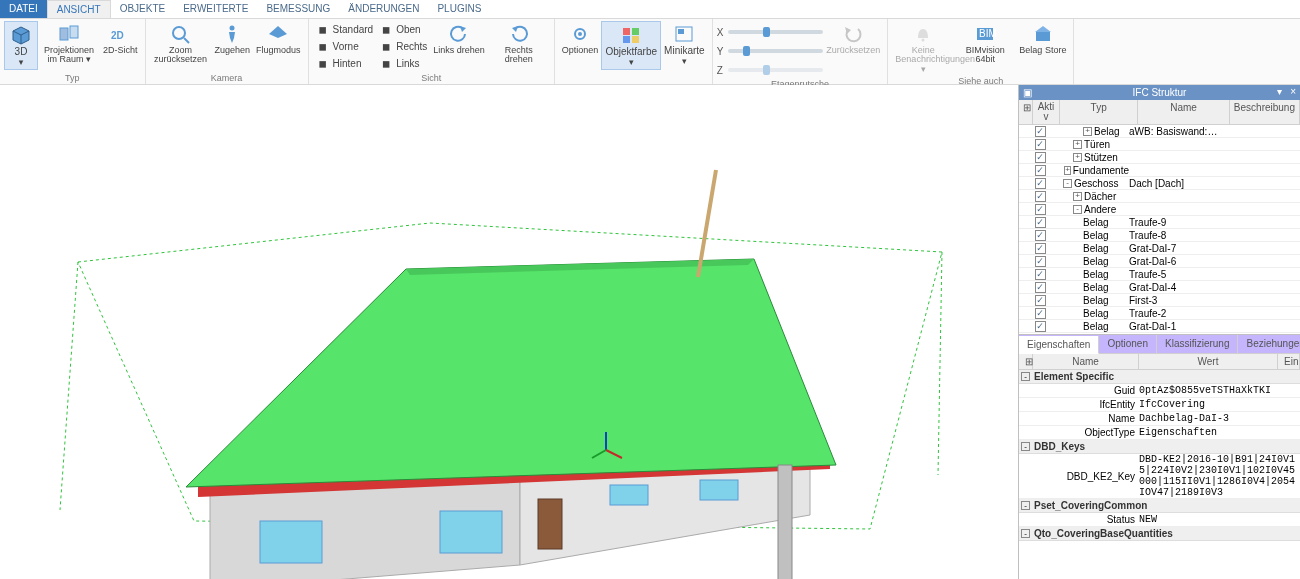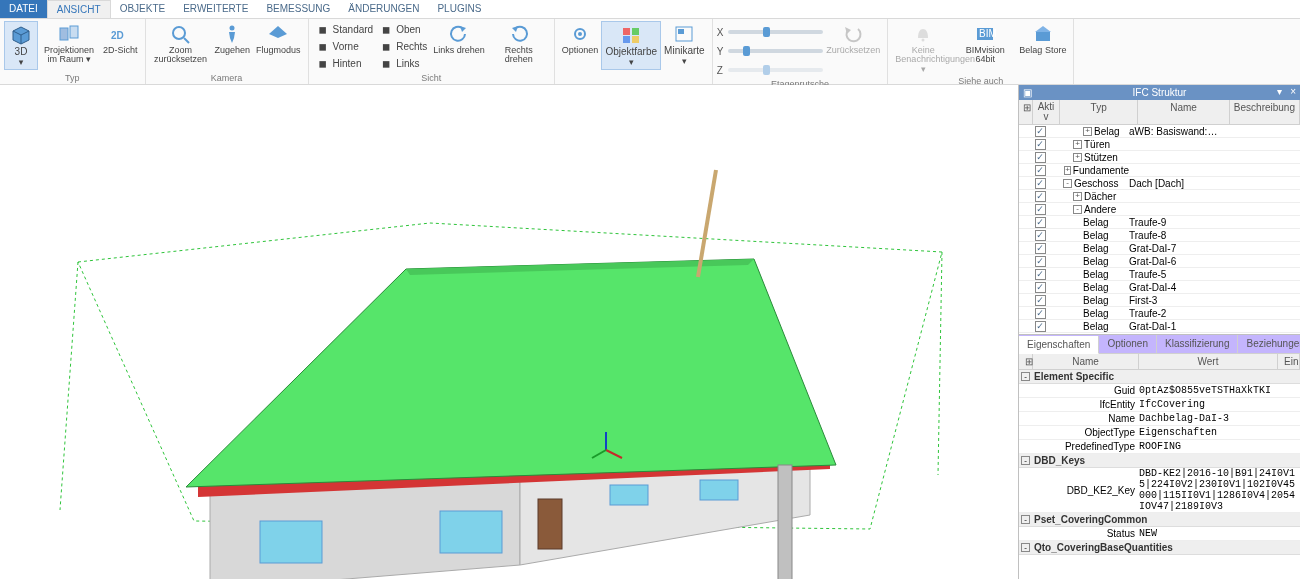--- a/index.html
+++ b/index.html
@@ -578,24 +578,20 @@
           <div class="pr-wert">IfcCovering</div>
         </div>
         <div class="prop-row">
           <div class="pr-name">Name</div>
           <div class="pr-wert">Dachbelag-DaI-3</div>
         </div>
         <div class="prop-row">
           <div class="pr-name">ObjectType</div>
           <div class="pr-wert">Eigenschaften</div>
         </div>
-        <div class="prop-row">
-          <div class="pr-name">PredefinedType</div>
-          <div class="pr-wert">ROOFING</div>
-        </div>
         <div class="prop-group">
           <span class="expander">-</span>
           <span>DBD_Keys</span>
         </div>
         <div class="prop-row">
           <div class="pr-name">DBD_KE2_Key</div>
           <div class="pr-wert">DBD-KE2|2016-10|B91|24I0V15|224I0V2|230I0V1|102I0V45000|115II0V1|1286I0V4|2054IOV47|2189I0V3</div>
         </div>
         <div class="prop-group">
           <span class="expander">-</span>

